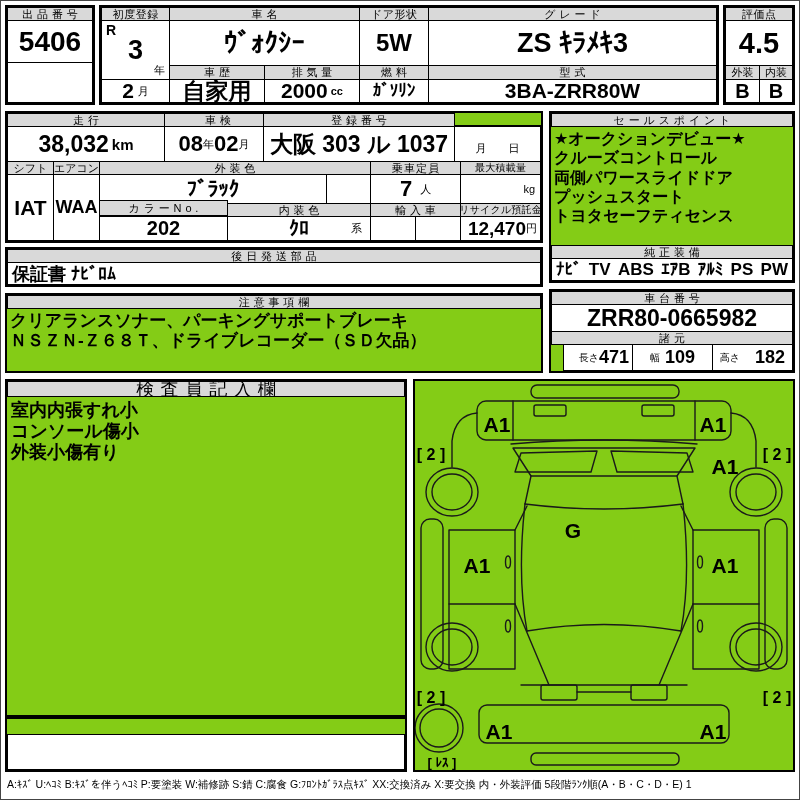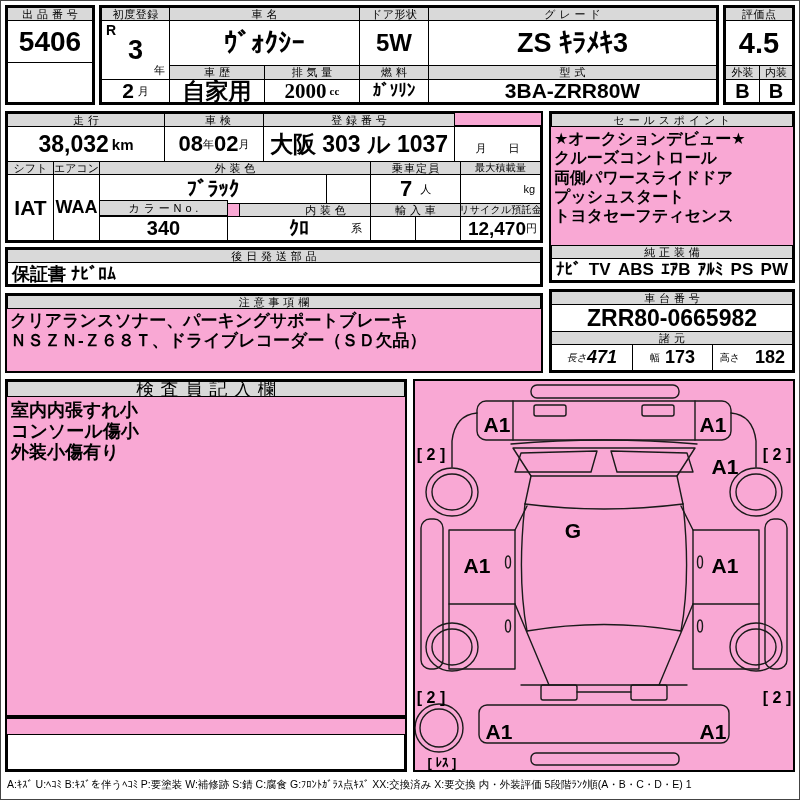--- a/index.html
+++ b/index.html
@@ -1,19 +1,19 @@
 <!DOCTYPE html>
 <html><head>
 <meta charset="utf-8">
 <style>
   html,body{margin:0;padding:0;background:#fff;}
   #sheet{position:relative;width:800px;height:800px;background:#fff;
          font-family:"Liberation Sans","DejaVu Sans",sans-serif;color:#000;overflow:hidden;
          border:1px solid #444;box-sizing:border-box;}
-  .block{position:absolute;border:2px solid #000;background:#f9a8d4;box-sizing:border-box;}
+  .block{position:absolute;border:2px solid #000;background:#84cc16;box-sizing:border-box;}
   .cell{position:absolute;border:1px solid #000;box-sizing:border-box;background:#fff;
         display:flex;align-items:center;justify-content:center;white-space:nowrap;overflow:hidden;}
   .head{background:#d9d9d9;font-size:11px;letter-spacing:.35em;text-indent:.35em;font-weight:normal;}
   .tight{letter-spacing:.02em;text-indent:.02em;font-size:10px;}
   .val{font-weight:bold;}
   .unit{font-size:11px;font-weight:bold;margin-left:3px;}
   .small{font-size:11px;font-weight:normal;}
   .lines{position:absolute;box-sizing:border-box;font-weight:bold;}
   .lines div{white-space:nowrap;}
   svg text{font-family:"Liberation Sans","DejaVu Sans",sans-serif;font-weight:bold;fill:#000;}
@@ -41,21 +41,21 @@
     <div class="cell" style="left:0;top:72px;width:69px;height:24px;">
       <span class="val" style="font-size:21px;">2</span>
       <span class="small" style="margin-left:4px;">月</span>
     </div>
 
     <div class="cell head" style="left:68px;top:0;width:191px;height:14px;">車名</div>
     <div class="cell val" style="left:68px;top:13px;width:191px;height:46px;font-size:27px;">ｳﾞｫｸｼｰ</div>
     <div class="cell head" style="left:68px;top:58px;width:96px;height:15px;">車歴</div>
     <div class="cell val" style="left:68px;top:72px;width:96px;height:24px;font-size:23px;">自家用</div>
     <div class="cell head" style="left:163px;top:58px;width:96px;height:15px;">排気量</div>
-    <div class="cell" style="left:163px;top:72px;width:96px;height:24px;font-family:Liberation Serif, serif;">
+    <div class="cell" style="left:163px;top:72px;width:96px;height:24px;">
       <span class="val" style="font-size:21px;">2000</span>
       <span class="unit">cc</span>
     </div>
 
     <div class="cell head" style="left:258px;top:0;width:70px;height:14px;letter-spacing:.05em;text-indent:.05em;">ドア形状</div>
     <div class="cell val" style="left:258px;top:13px;width:70px;height:46px;font-size:24px;">5W</div>
     <div class="cell head" style="left:258px;top:58px;width:70px;height:15px;">燃料</div>
     <div class="cell val" style="left:258px;top:72px;width:70px;height:24px;font-size:17px;">ｶﾞｿﾘﾝ</div>
 
     <div class="cell head" style="left:327px;top:0;width:289px;height:14px;">グレード</div>
@@ -108,25 +108,25 @@
     <div class="cell" style="left:319px;top:61px;width:45px;height:30px;"></div>
     <div class="cell" style="left:363px;top:61px;width:91px;height:30px;">
       <span class="val" style="font-size:22px;">7</span>
       <span class="small" style="margin-left:8px;">人</span>
     </div>
     <div class="cell" style="left:453px;top:61px;width:81px;height:30px;justify-content:flex-end;padding-right:5px;">
       <span class="small">kg</span>
     </div>
 
     <div class="cell head" style="left:92px;top:87px;width:129px;height:16px;">カラーNo.</div>
-    <div class="cell head" style="left:232px;top:90px;width:173px;height:14px;text-align:center;">内装色</div>
+    <div class="cell head" style="left:220px;top:90px;width:144px;height:14px;text-align:center;">内装色</div>
     <div class="cell head" style="left:363px;top:90px;width:91px;height:14px;">輸入車</div>
     <div class="cell head tight" style="left:453px;top:90px;width:81px;height:14px;">リサイクル預託金</div>
 
-    <div class="cell val" style="left:92px;top:103px;width:129px;height:25px;font-size:20px;">340</div>
+    <div class="cell val" style="left:92px;top:103px;width:129px;height:25px;font-size:20px;">202</div>
     <div class="cell" style="left:220px;top:103px;width:144px;height:25px;position:absolute;">
       <span class="val" style="font-size:20px;">ｸﾛ</span>
       <span class="small" style="position:absolute;right:8px;">系</span>
     </div>
     <div class="cell" style="left:363px;top:103px;width:46px;height:25px;"></div>
     <div class="cell" style="left:408px;top:103px;width:46px;height:25px;"></div>
     <div class="cell" style="left:453px;top:103px;width:81px;height:25px;justify-content:flex-end;padding-right:3px;">
       <span class="val" style="font-size:19px;">12,470</span>
       <span class="small">円</span>
     </div>
@@ -163,27 +163,27 @@
       <span class="val" style="font-size:17px;">PS</span>
       <span class="val" style="font-size:17px;">PW</span>
     </div>
     <div class="cell head" style="left:0;top:132px;width:242px;height:14px;">純正装備</div>
   </div>
 
   <div class="block" style="left:548px;top:288px;width:246px;height:84px;">
     <div class="cell head" style="left:0;top:0;width:242px;height:14px;">車台番号</div>
     <div class="cell val" style="left:0;top:13px;width:242px;height:28px;font-size:23px;">ZRR80-0665982</div>
     <div class="cell head" style="left:0;top:40px;width:242px;height:14px;">諸元</div>
-    <div class="cell" style="left:0;top:53px;width:82px;height:27px;font-style:italic;">
+    <div class="cell" style="left:12px;top:53px;width:82px;height:27px;">
       <span class="small" style="font-size:10px;">長さ</span>
       <span class="val" style="font-size:18px;">471</span>
     </div>
     <div class="cell" style="left:81px;top:53px;width:81px;height:27px;gap:5px;">
       <span class="small" style="font-size:10px;">幅</span>
-      <span class="val" style="font-size:18px;">173</span>
+      <span class="val" style="font-size:18px;">109</span>
     </div>
     <div class="cell" style="left:161px;top:53px;width:81px;height:27px;gap:15px;">
       <span class="small" style="font-size:10px;">高さ</span>
       <span class="val" style="font-size:18px;">182</span>
     </div>
   </div>
 
   <div class="block" style="left:4px;top:378px;width:402px;height:338px;">
     <div class="cell head" style="left:0;top:0;width:398px;height:16px;font-size:18px;">検査員記入欄</div>
     <div class="lines" style="left:4px;top:19px;width:390px;font-size:18px;line-height:21px;">

